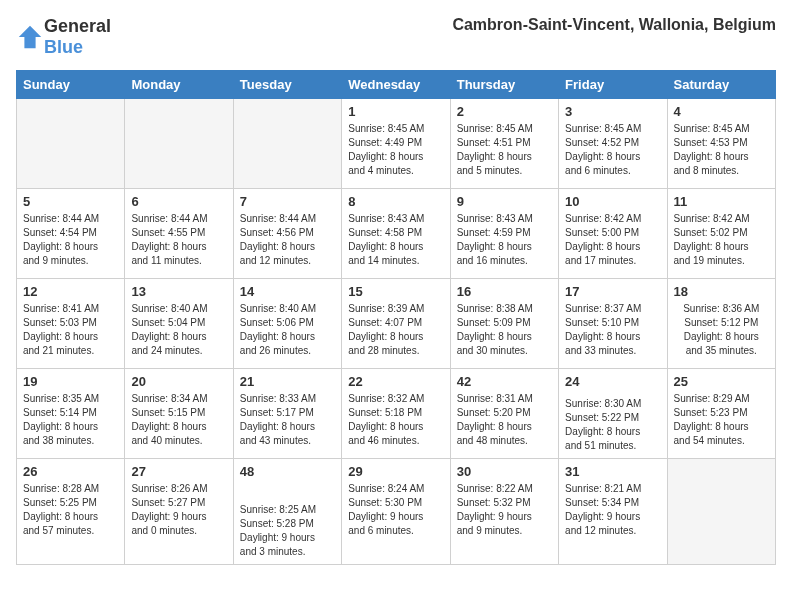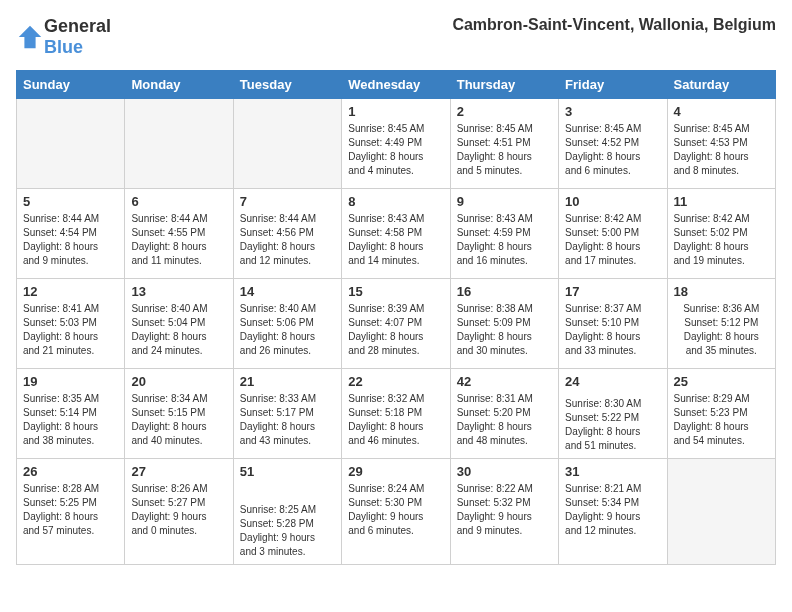--- a/index.html
+++ b/index.html
@@ -314,21 +314,21 @@
 and 57 minutes.</div>
         </td>
         <td>
           <div class="day-number">27</div>
           <div class="day-info" style="white-space: pre-line;">Sunrise: 8:26 AM
 Sunset: 5:27 PM
 Daylight: 9 hours
 and 0 minutes.</div>
         </td>
         <td>
-          <div class="day-number">51</div>
+          <div class="day-number">48</div>
           <div class="day-info" style="white-space: pre-line; margin-top: 24px;">Sunrise: 8:25 AM
 Sunset: 5:28 PM
 Daylight: 9 hours
 and 3 minutes.</div>
         </td>
         <td>
           <div class="day-number">29</div>
           <div class="day-info" style="white-space: pre-line;">Sunrise: 8:24 AM
 Sunset: 5:30 PM
 Daylight: 9 hours

